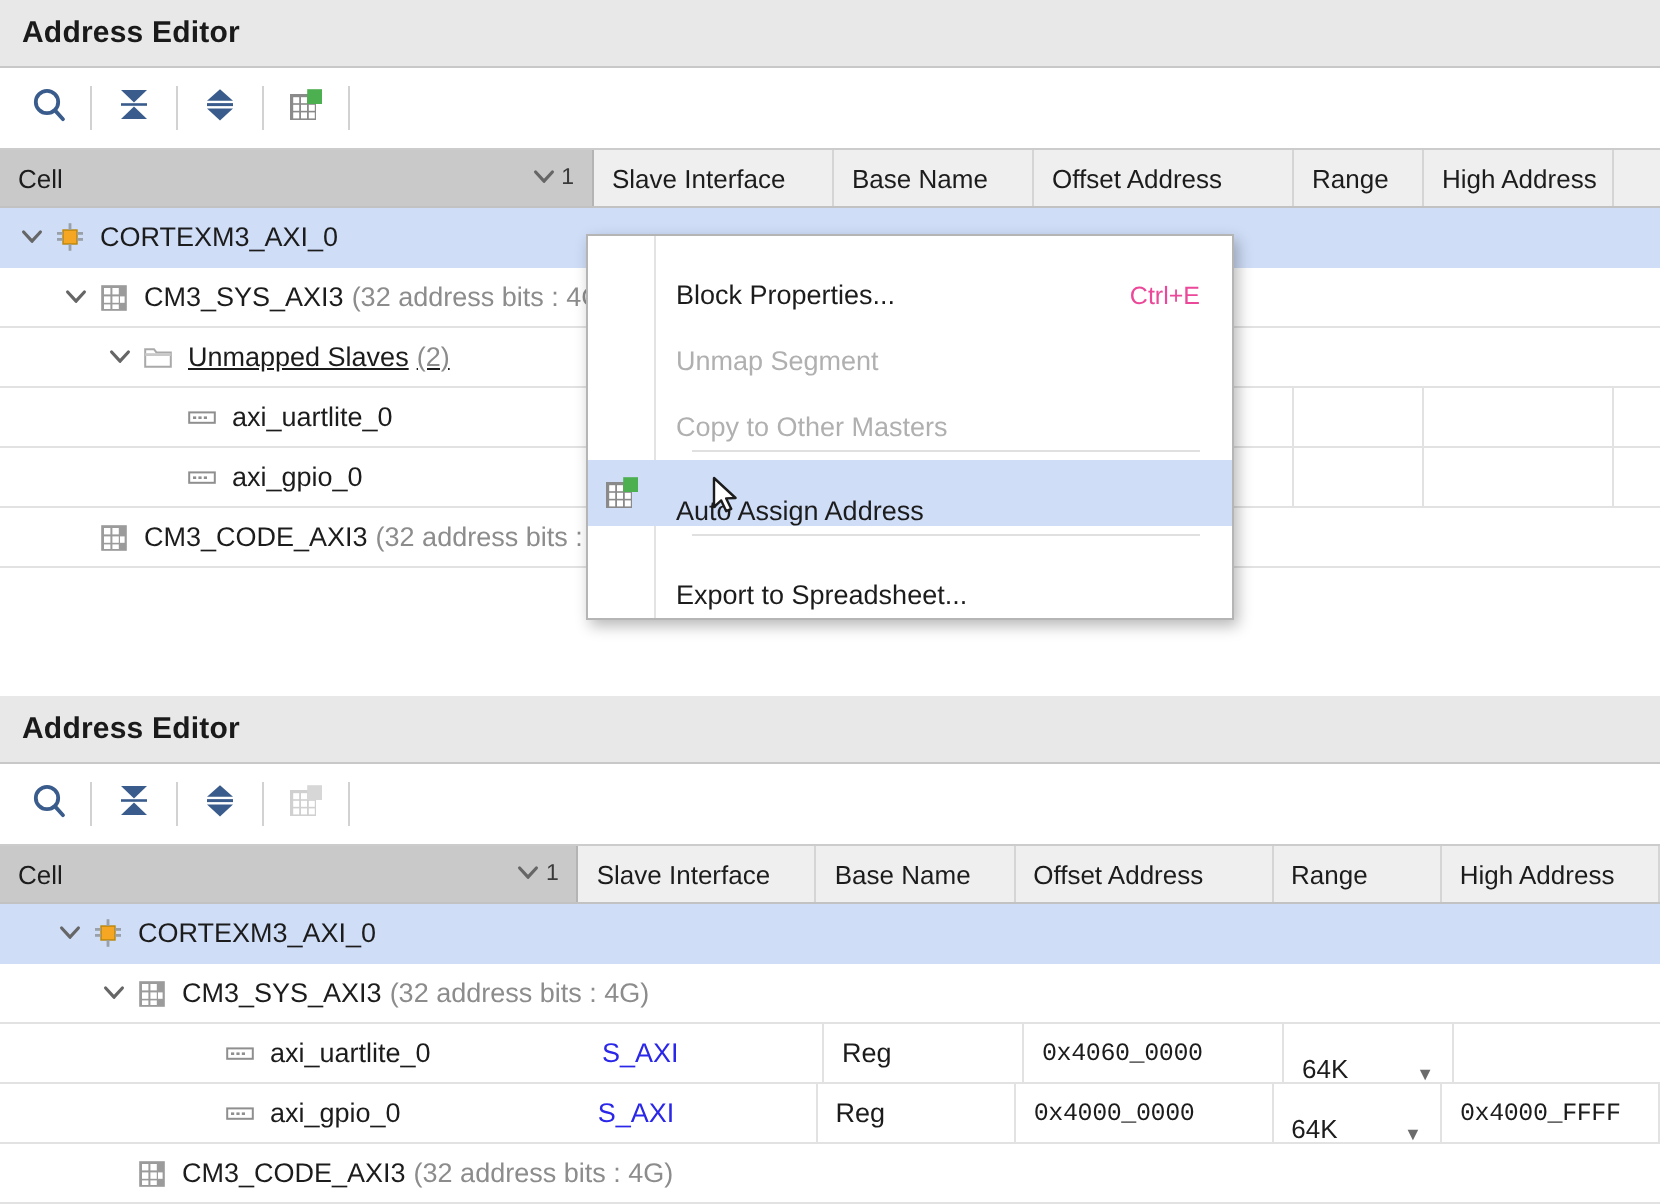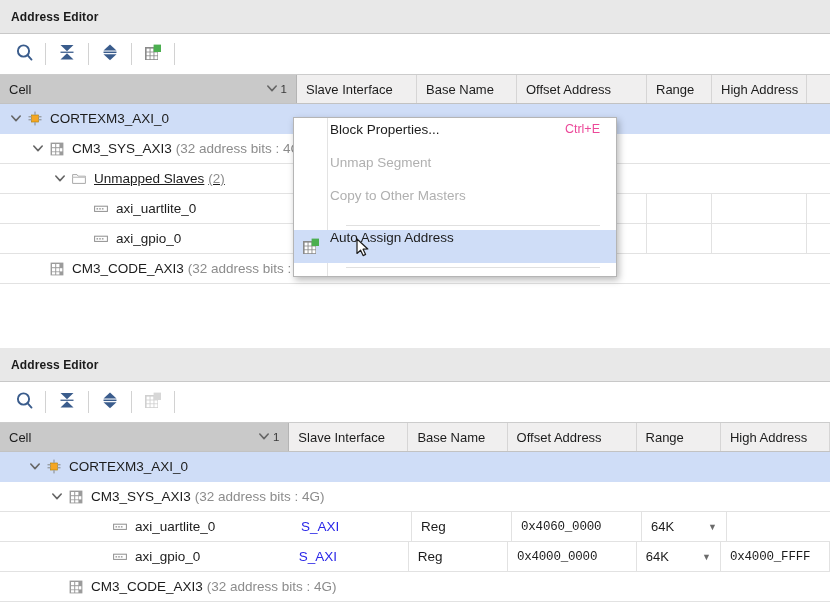--- a/index.html
+++ b/index.html
@@ -20,21 +20,21 @@
   .panel-title-bar {
     height: 34px;
     background: #e8e8e8;
     border-bottom: 1px solid #c8c8c8;
     display: flex;
     align-items: center;
     padding-left: 11px;
     box-sizing: border-box;
   }
   .panel-title {
-    font-size: 12px;
+    font-size: 15px;
     font-weight: bold;
     color: #1a1a1a;
     letter-spacing: .1px;
   }
   .toolbar {
     height: 40px;
     background: #ffffff;
     display: flex;
     align-items: center;
     padding-left: 8px;
@@ -108,43 +108,43 @@
     width: 18px; height: 18px;
     display: inline-flex; align-items: center; justify-content: center;
     cursor: pointer; flex: 0 0 auto;
   }
   .twisty.empty { visibility: hidden; }
   .node-label { color: #1c1c1c; font-size: 13.5px; }
   .node-sub { color: #8c8c8c; font-size: 13.5px; margin-left: 4px; }
   .link { color: #2a27e8; font-size: 13.5px; }
   .mono { font-family: "Liberation Mono", monospace; font-size: 12.5px; color: #1c1c1c; letter-spacing: -.2px;}
   .icon-slot { width: 20px; display: inline-flex; align-items: center; justify-content: center; flex: 0 0 auto; margin-right: 5px; }
-  .range-cell { justify-content: space-between; }
+  .range-cell { justify-content: space-between; align-items: flex-end; }
   .range-arrow { color: #6b6b6b; font-size: 9px; margin-left: 8px; }
 
   
   .ctx {
     position: absolute;
     background: #ffffff;
     border: 1px solid #b5b5b5;
     box-shadow: 2px 3px 7px rgba(0,0,0,.28);
     z-index: 40;
     padding: 4px 0 4px 0;
     box-sizing: border-box;
   }
   .ctx-gutter {
     position: absolute; left: 0; top: 0; bottom: 0;
     width: 33px; border-right: 1px solid #e3e3e3;
   }
   .ctx-item {
     position: relative;
     height: 33px;
     display: flex;
-    align-items: flex-start;
-    padding-left: 17px;
+    align-items: flex-end;
+    padding-left: 25px;
     font-size: 13.5px;
     color: #1c1c1c;
     cursor: pointer;
     white-space: nowrap;
   }
   .ctx-item .lbl { padding-left: 19px; }
   .ctx-item .accel { margin-left: auto; padding-right: 16px; color: #ec4899; font-size: 12.5px; }
   .ctx-item.disabled { color: #b0b0b0; cursor: default; }
   .ctx-item.hl { background: #cfddf7; }
   .ctx-item .ico { position: absolute; left: 8px; top: 8px; width: 17px; height: 17px; }
@@ -718,18 +718,21 @@
             <rect x="6.5" y="8.4" width="3" height="3" fill="#ffffff"></rect>
             <rect x="10.4" y="8.4" width="3" height="3" fill="#ffffff"></rect>
             <rect x="2.6" y="12.2" width="3" height="3" fill="#ffffff"></rect>
             <rect x="6.5" y="12.2" width="3" height="3" fill="#ffffff"></rect>
             <rect x="10.4" y="12.2" width="3" height="3" fill="#ffffff"></rect>
             <rect x="9.6" y="0.6" width="7.4" height="7.4" fill="#4caf50"></rect>
           </svg></span>
         <span class="lbl">Auto Assign Address</span>
       </div>
       <div class="ctx-sep"></div>
+      <div class="ctx-item">
+        <span class="lbl">Export to Spreadsheet...</span>
+      </div>
     </div>
 
   <svg class="cursor-arrow" style="left:356px; top:238px;" viewBox="0 0 13 19">
     <path d="M1,1 L1,15.5 L4.6,12.2 L7.1,17.6 L9.6,16.4 L7.1,11.2 L11.8,11.0 Z" fill="#ffffff" stroke="#1c1c1c" stroke-width="1.2" stroke-linejoin="round"></path>
   </svg>
 </div>
 
 </body></html>

